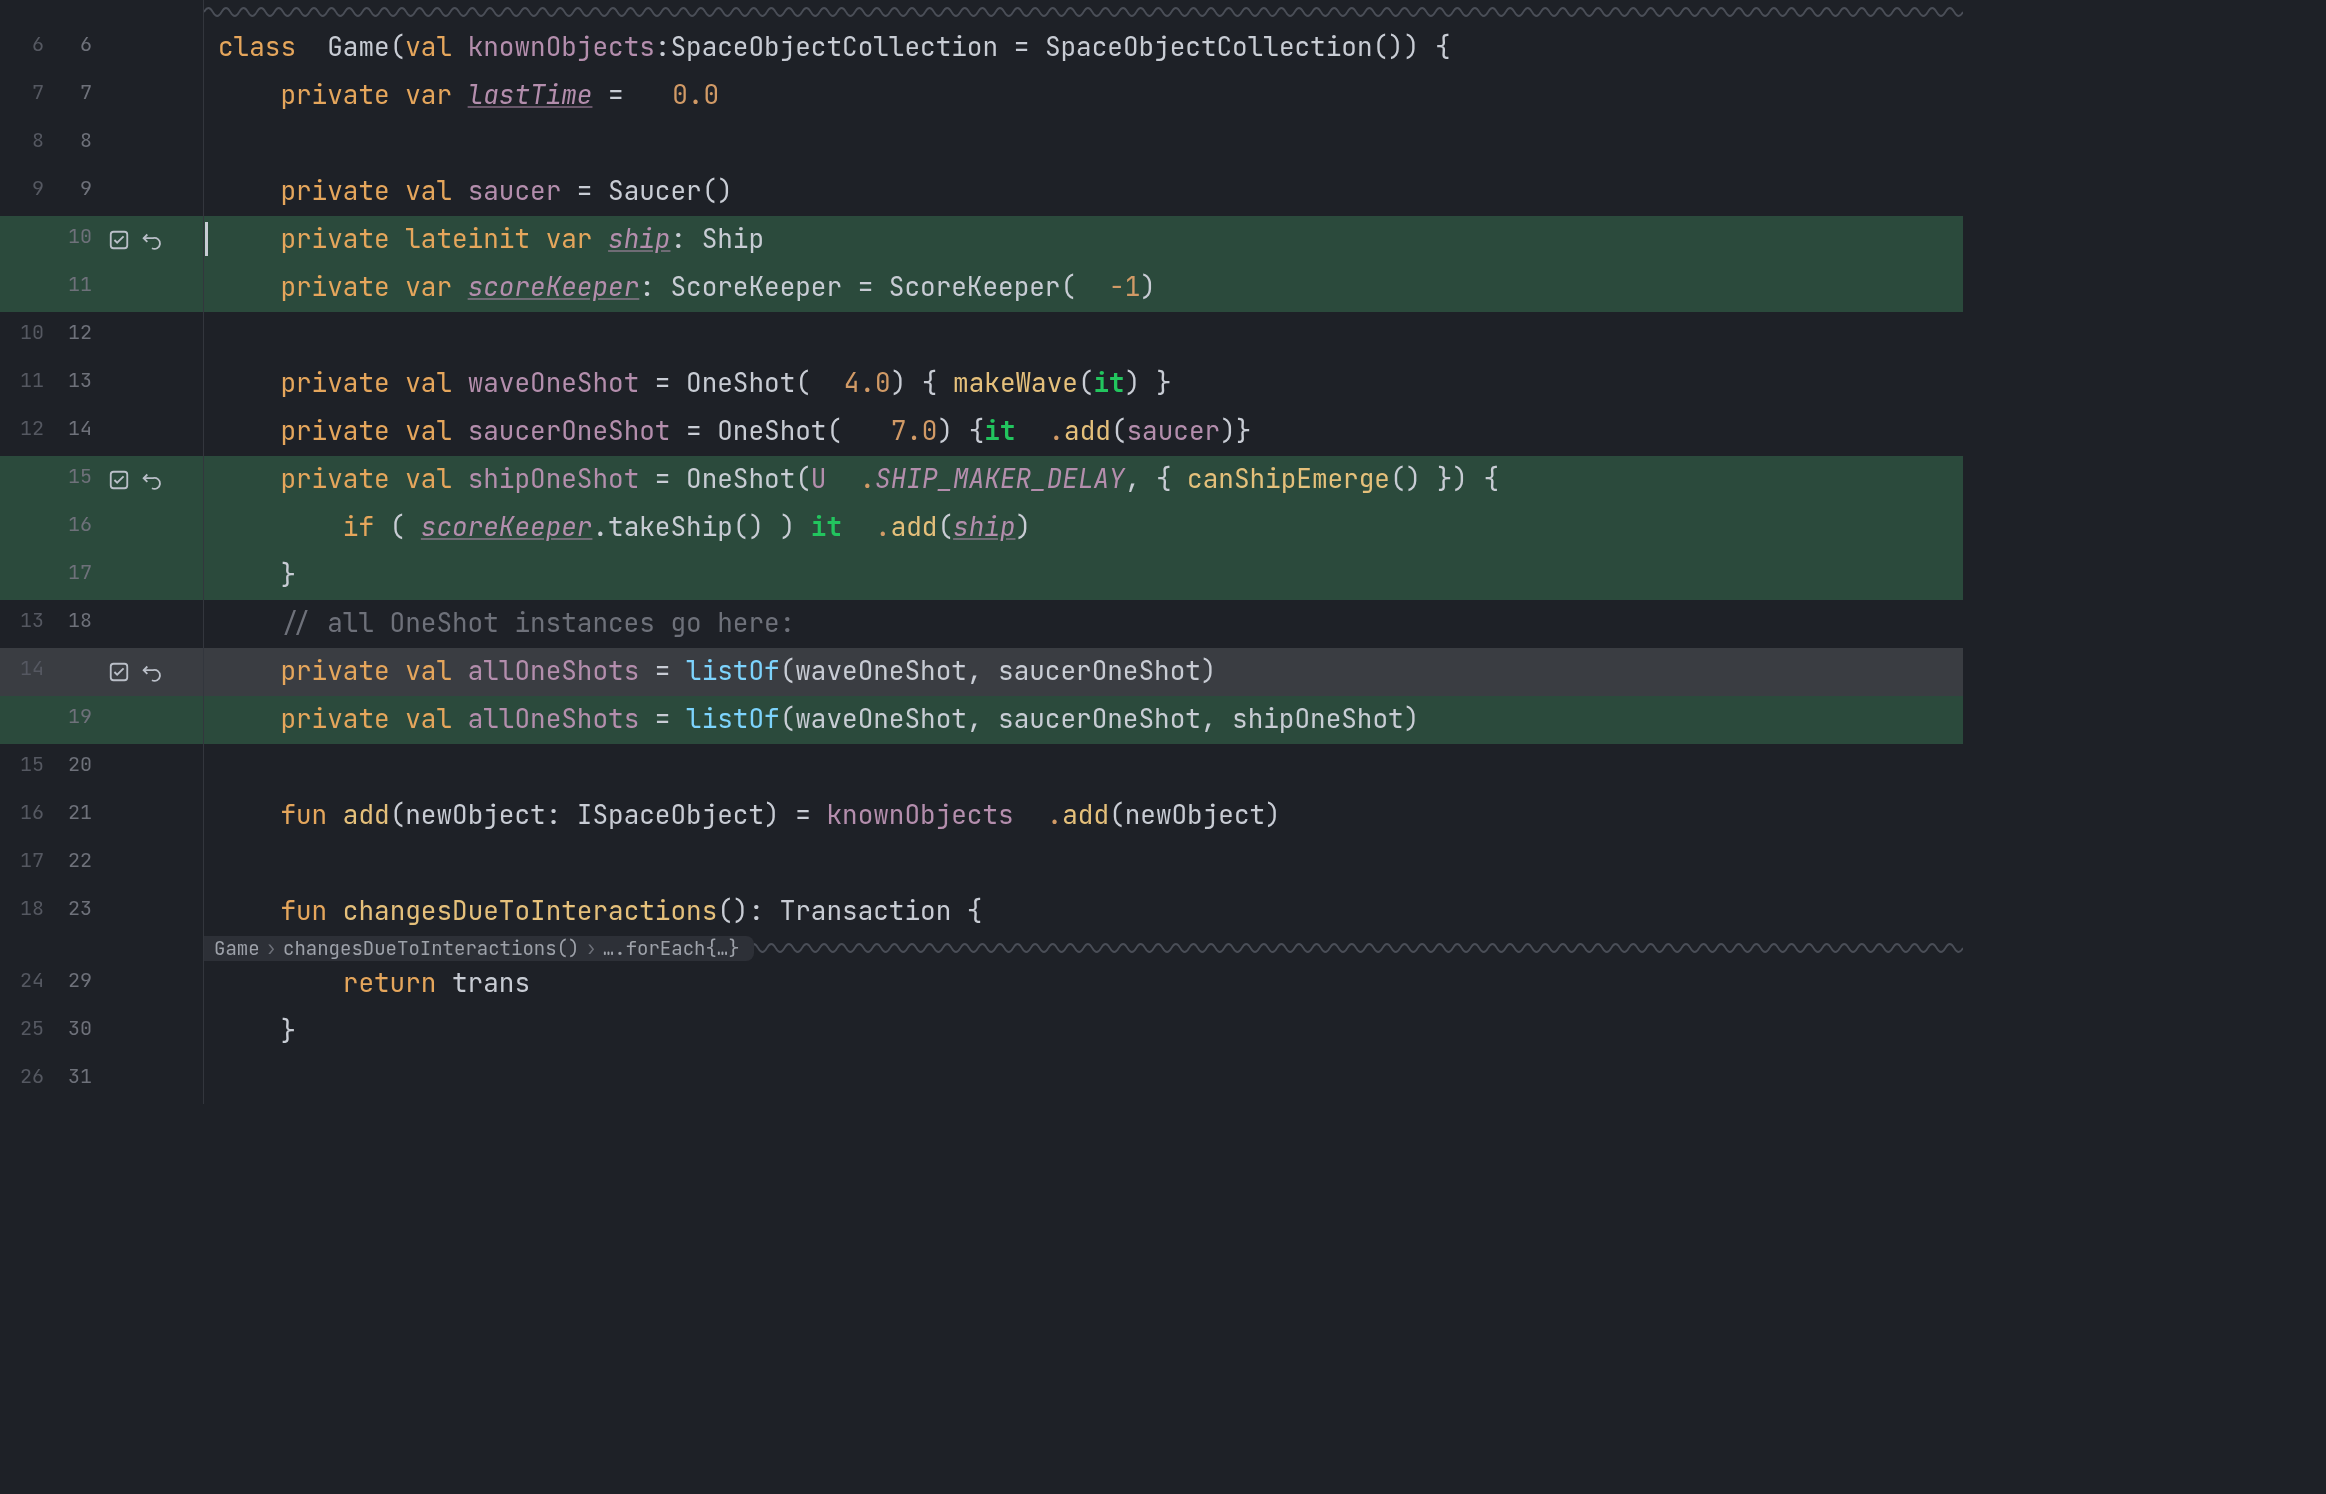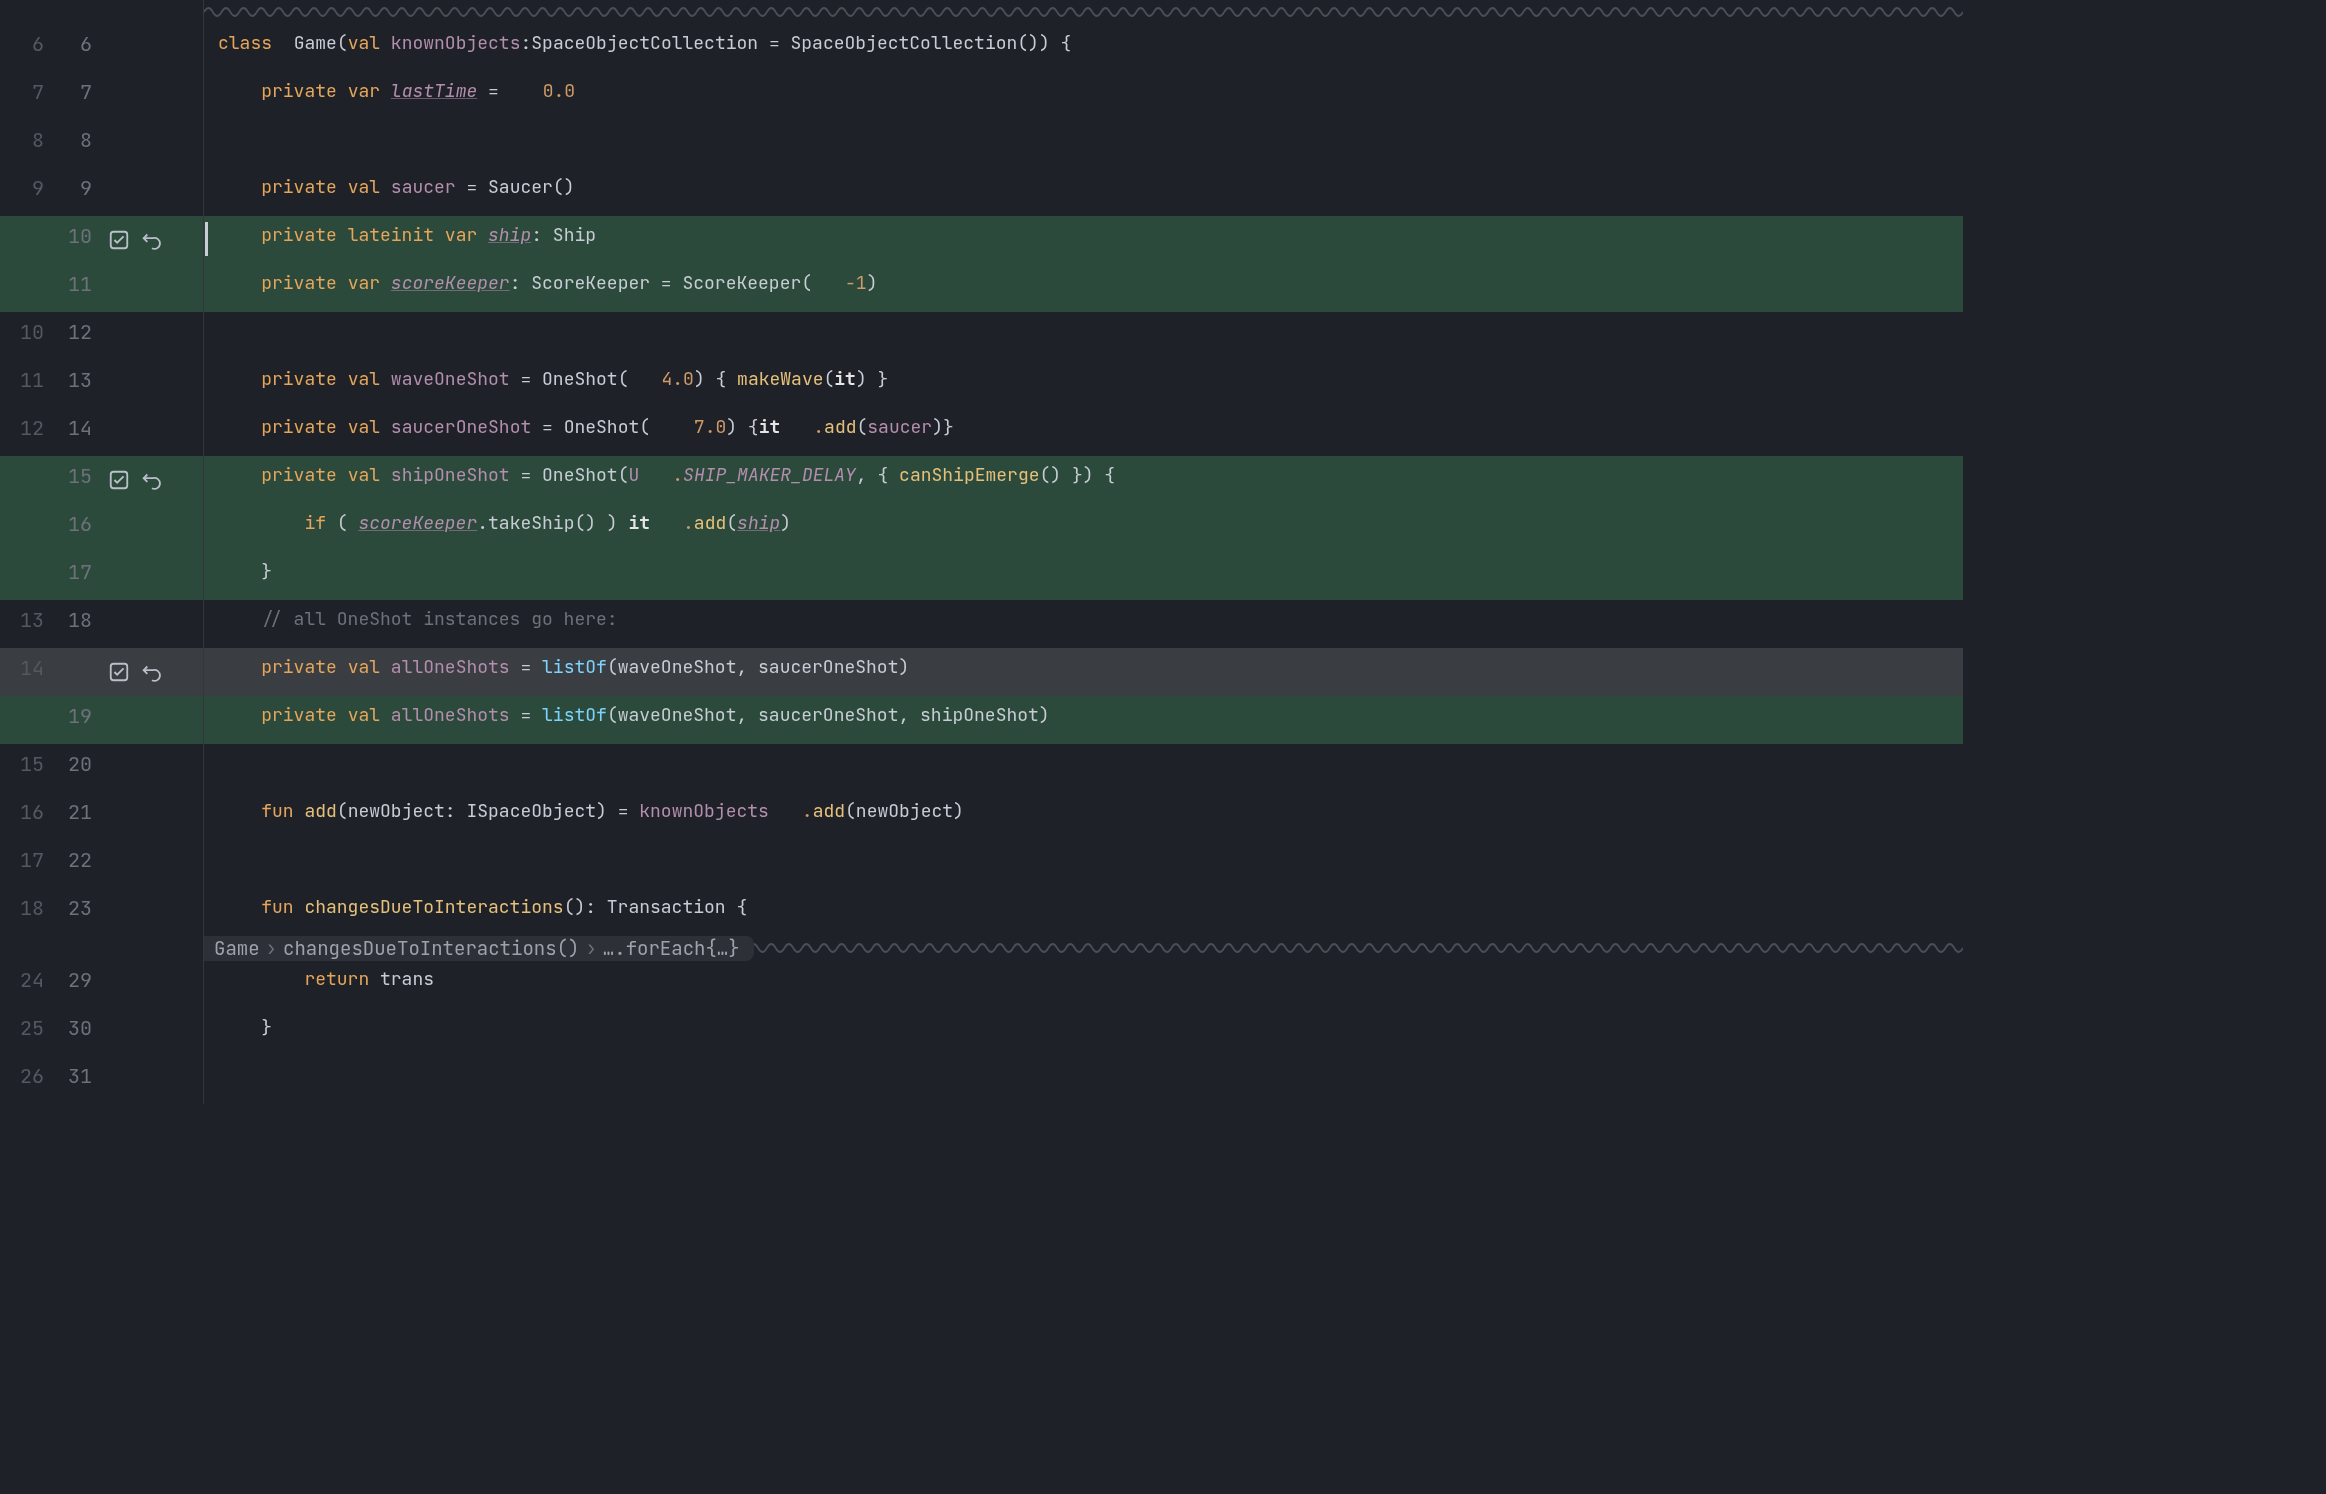--- a/index.html
+++ b/index.html
@@ -65,38 +65,38 @@
     align-items:center;
     padding-left: 10px;
     gap: 6px;
     border-right: 1px solid var(--gutter-border);
     position: relative;
   }
   .code {
     padding: 10px 0 0 14px;
     white-space: pre;
     color: var(--text-default);
-    font-size: 18px;
+    font-size: 26px;
     position: relative;
     flex: 1;
   }
   .caret-bar {
     position:absolute;
     left: 205px;
     top: 6px;
     width: 3px;
     height: 34px;
     background: #c8ccd4;
   }
   
   .kw { color: var(--kw-orange); }
   .prop { color: var(--purple); text-decoration: underline; text-decoration-color: rgba(180,142,173,0.5); font-style: italic; }
   .prop-nounder { color: var(--purple); }
   .num { color: var(--number); margin-left: 33px; }
-  .id-bold { color: #e5e5e5; font-weight: bold; }
+  .id-bold { color: #22c55e; font-weight: bold; }
   .comment { color: var(--comment); }
   .static { color: #b48ead; font-style: italic; text-align: center; }
   .call { color: #7dd3fc; }
   .fn-name-yellow { color: #e5c07b; }
 
   
   .fold-sep {
     height: 24px;
     position: relative;
     display:flex;

